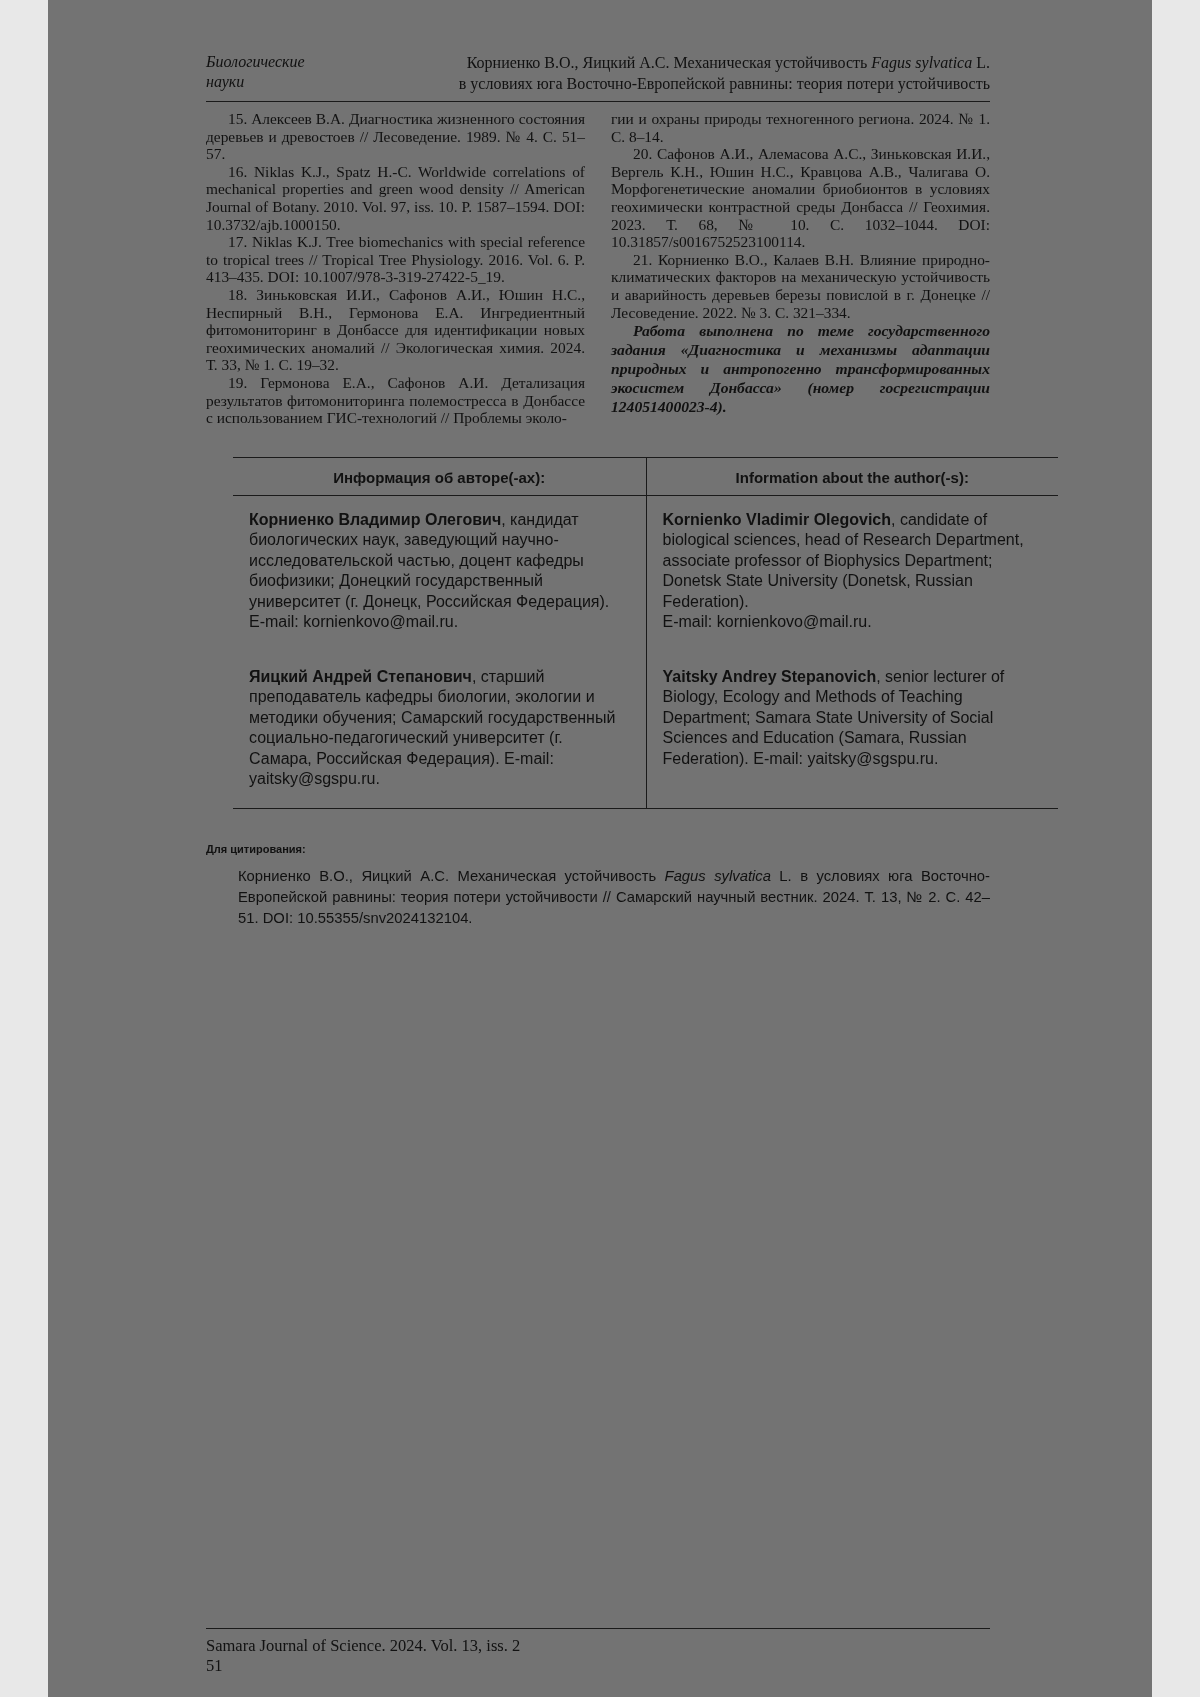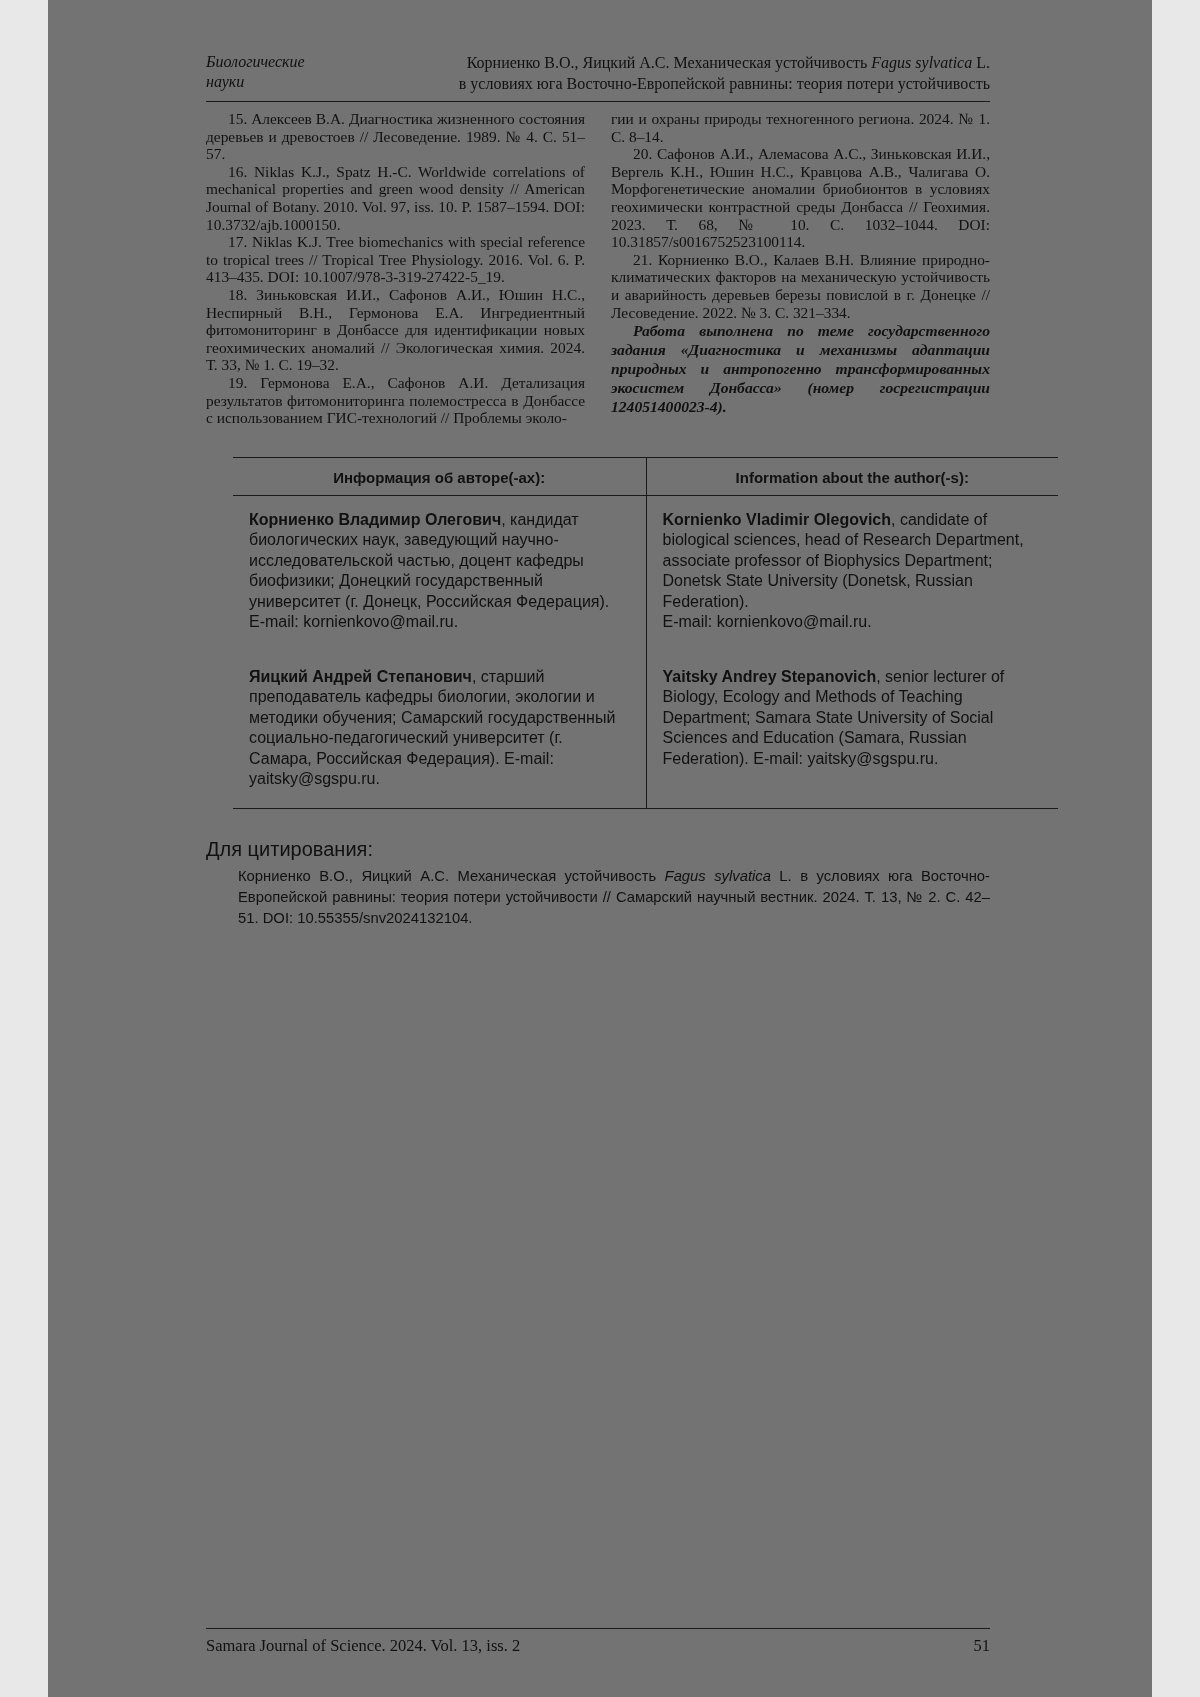--- a/index.html
+++ b/index.html
@@ -90,42 +90,43 @@
     padding-bottom:18px;
     font-size:16px;
     line-height:20.5px;
   }
   .t-body-cell p { margin:0; }
   .t-body-cell p.author-2 { margin-top:34px; }
 
   
   .citation { margin-top:30px; font-family:"Liberation Sans", sans-serif; }
   .citation-label {
-    font-weight:normal;
-    font-size:20px;
+    font-weight:bold;
+    font-size:11px;
     line-height:20px;
     margin-top:26px;
   }
   .citation-text {
     margin:7px 0 0 32px;
     font-size:14.8px;
     line-height:21px;
     text-align:justify;
   }
 
   
   .page-footer {
     position:absolute;
     left:158px; right:162px;
     top:1628px;
     border-top:1.5px solid #1a1a1a;
     display:flex;
     justify-content:space-between;
     padding-top:7px;
     font-size:16.5px;
+    flex-direction:column;
   }
 </style>
 </head>
 <body>
 
 <div class="page">
   <div class="content">
 
     <div class="page-header">
       <div class="header-left">

